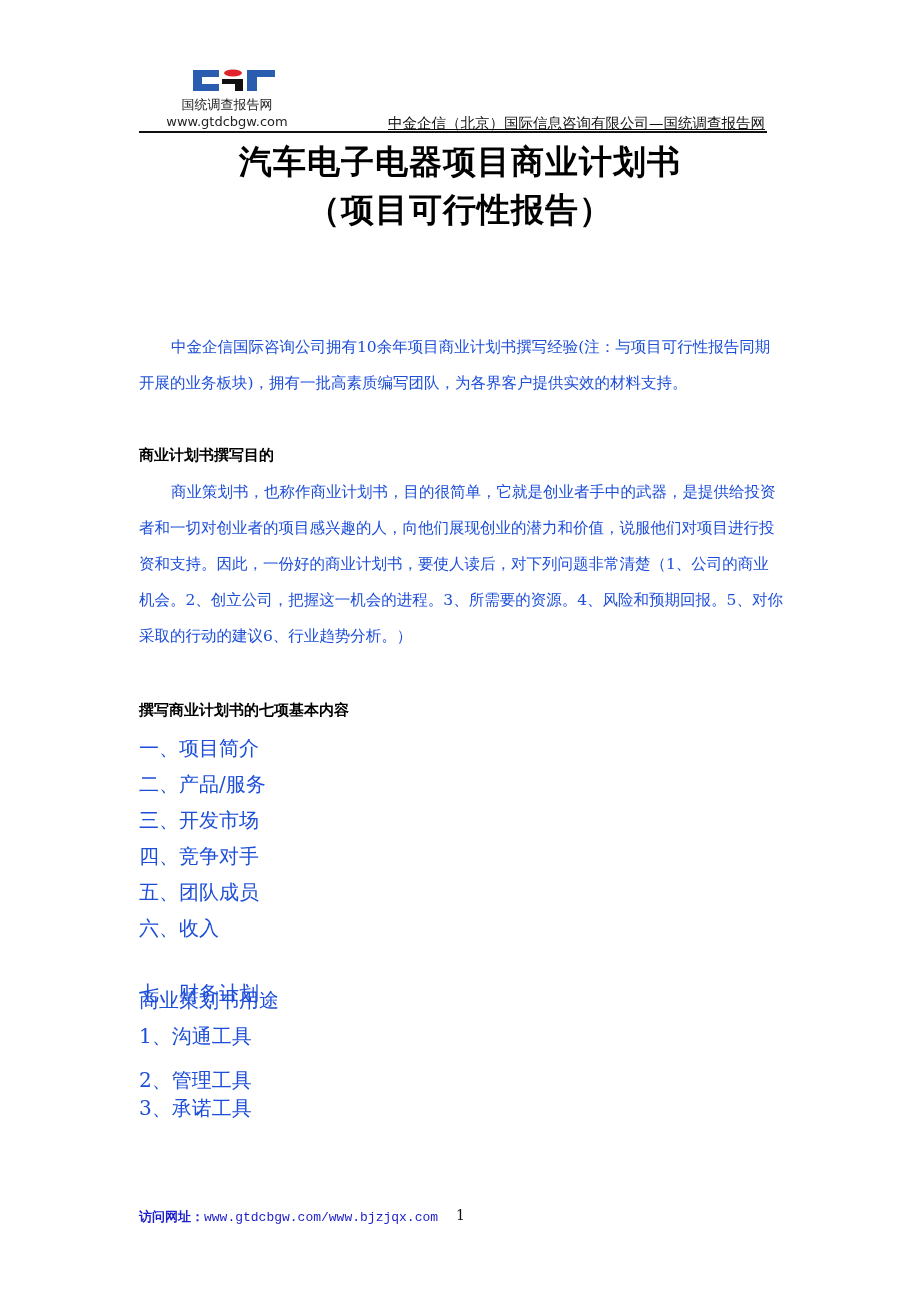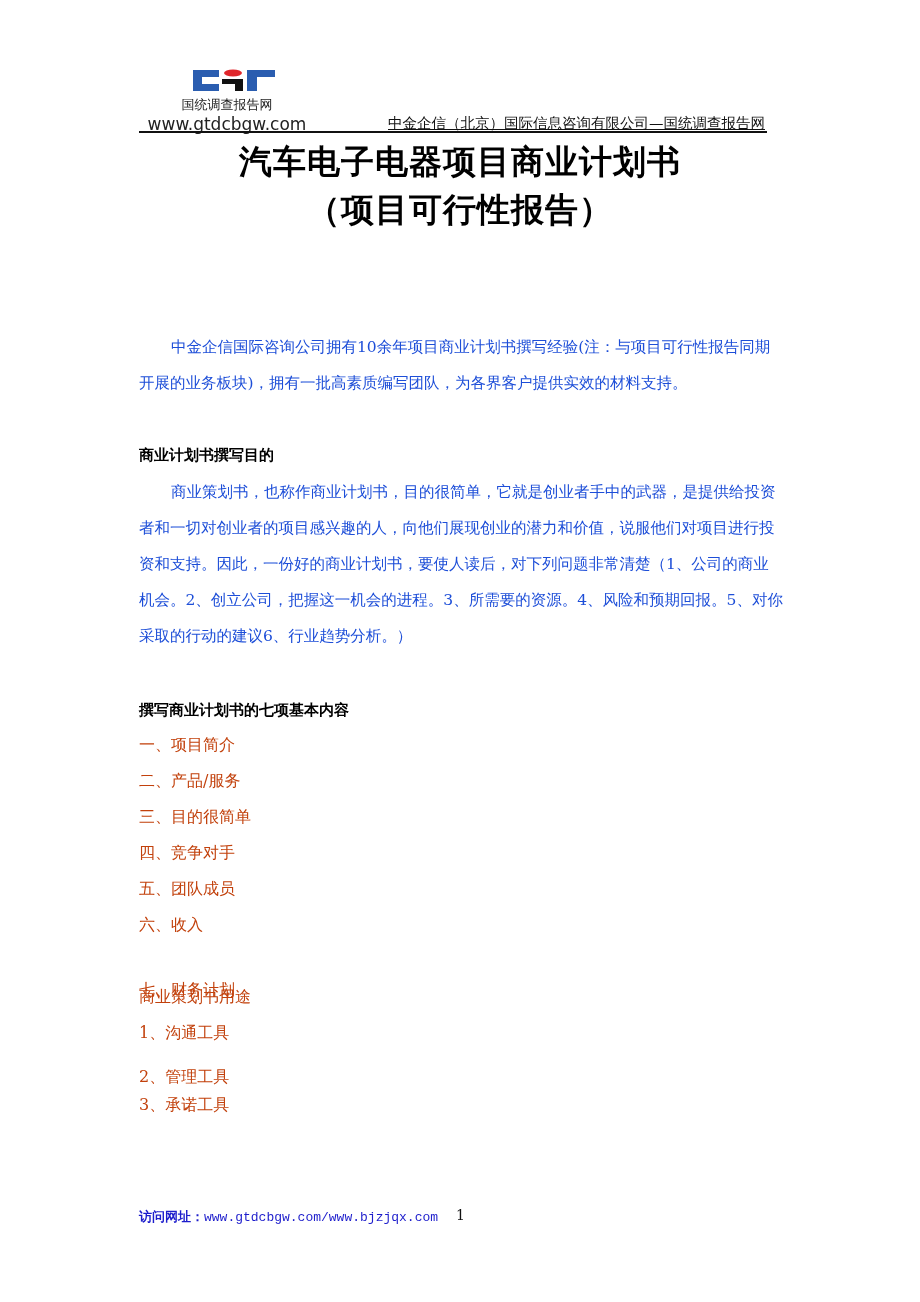--- a/index.html
+++ b/index.html
@@ -7,36 +7,36 @@
          font-family: "DejaVu Serif", "Liberation Serif", serif; color: #111; }
   .page { position: absolute; left: 0; top: 0; width: 920px; height: 948px; }
 
   
   .header { position: absolute; left: 139px; top: 62px; width: 628px; height: 70px; }
   .logo { position: absolute; left: 8px; top: 0; width: 160px; height: 68px; }
   .logo-mark { position: absolute; left: 42px; top: 4px; width: 90px; height: 28px; }
   .logo-cn { position: absolute; left: 0; top: 34px; width: 160px; text-align: center;
              font-family: "DejaVu Sans", sans-serif; font-size: 13px; color: #222; }
   .logo-url { position: absolute; left: 0; top: 52px; width: 160px; text-align: center;
-              font-family: "DejaVu Sans", sans-serif; font-size: 17px; color: #222; }
+              font-family: "DejaVu Sans", sans-serif; font-size: 13px; color: #222; }
   .header-company { position: absolute; right: 2px; top: 52px; font-family: "DejaVu Sans", sans-serif;
                     font-size: 14.5px; color: #111; white-space: nowrap; text-decoration: underline; }
   .header-rule { position: absolute; left: 0; top: 69px; width: 628px; height: 2px; background: #111; }
 
   
   .title { position: absolute; left: 0; width: 920px; text-align: center;
            font-family: "DejaVu Sans", sans-serif; font-weight: bold; font-size: 33px; color: #000; letter-spacing: 1px; }
   .title-1 { top: 140px; }
   .title-2 { top: 188px; }
 
   
   .p { position: absolute; left: 139px; width: 645px; font-size: 15.5px; line-height: 36px; color: #1d4ed8; }
   .indent { text-indent: 32px; }
   .h { position: absolute; left: 139px; font-family: "DejaVu Sans", sans-serif; font-weight: bold; font-size: 15px; color: #000; }
-  .li { position: absolute; left: 139px; font-size: 16px; color: #c2410c; white-space: nowrap; }
+  .li { position: absolute; left: 139px; font-size: 20px; color: #1d4ed8; white-space: nowrap; }
 
   .footer-url { position: absolute; left: 139px; top: 1208px; font-family: "Liberation Mono", monospace;
                 font-size: 13px; color: #1d1dcc; white-space: nowrap; }
   .footer-url .lbl { font-family: "DejaVu Sans", sans-serif; font-weight: bold; }
   .page-num { position: absolute; left: 456px; top: 1207px; font-size: 14px; color: #111; }
 </style>
 </head>
 <body>
 
 <div class="page">
@@ -63,21 +63,21 @@
   <div class="title title-1">汽车电子电器项目商业计划书</div>
 
   <div class="p indent" style="top:329px;">中金企信国际咨询公司拥有10余年项目商业计划书撰写经验(注：与项目可行性报告同期开展的业务板块)，拥有一批高素质编写团队，为各界客户提供实效的材料支持。</div>
 
   <div class="h" style="top:446px;">商业计划书撰写目的</div>
   <div class="p indent" style="top:474px;">商业策划书，也称作商业计划书，目的很简单，它就是创业者手中的武器，是提供给投资者和一切对创业者的项目感兴趣的人，向他们展现创业的潜力和价值，说服他们对项目进行投资和支持。因此，一份好的商业计划书，要使人读后，对下列问题非常清楚（1、公司的商业机会。2、创立公司，把握这一机会的进程。3、所需要的资源。4、风险和预期回报。5、对你采取的行动的建议6、行业趋势分析。）</div>
 
   <div class="h" style="top:701px;">撰写商业计划书的七项基本内容</div>
   <div class="li" style="top:735px;">一、项目简介</div>
   <div class="li" style="top:771px;">二、产品/服务</div>
-  <div class="li" style="top:807px;">三、目的很简单</div>
+  <div class="li" style="top:807px;">三、开发市场</div>
   <div class="li" style="top:843px;">四、竞争对手</div>
   <div class="li" style="top:879px;">五、团队成员</div>
   <div class="li" style="top:915px;">六、收入</div>
   <div class="li" style="top:951px;margin-top:29px;">七、财务计划</div>
 
   <div class="li" style="top:987px;">商业策划书用途</div>
   <div class="li" style="top:1023px;">1、沟通工具</div>
   <div class="li" style="top:1059px;margin-top:8px;">2、管理工具</div>
   <div class="li" style="top:1095px;">3、承诺工具</div>
 

